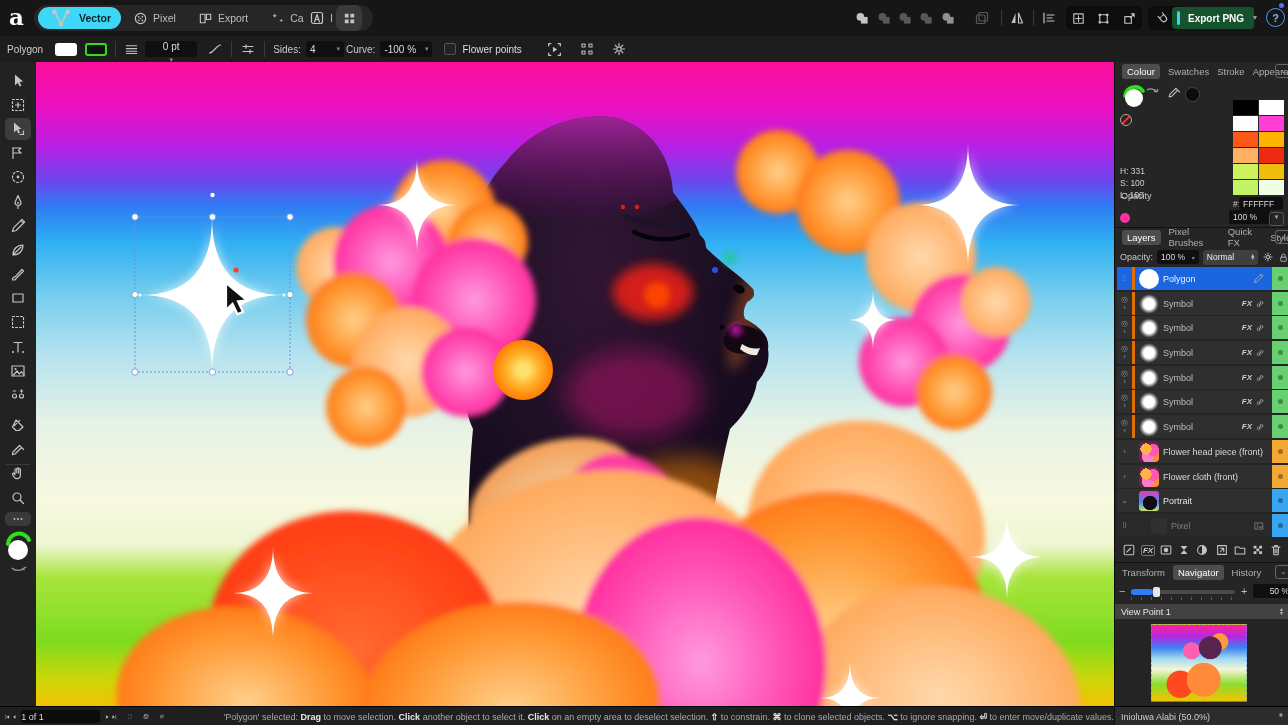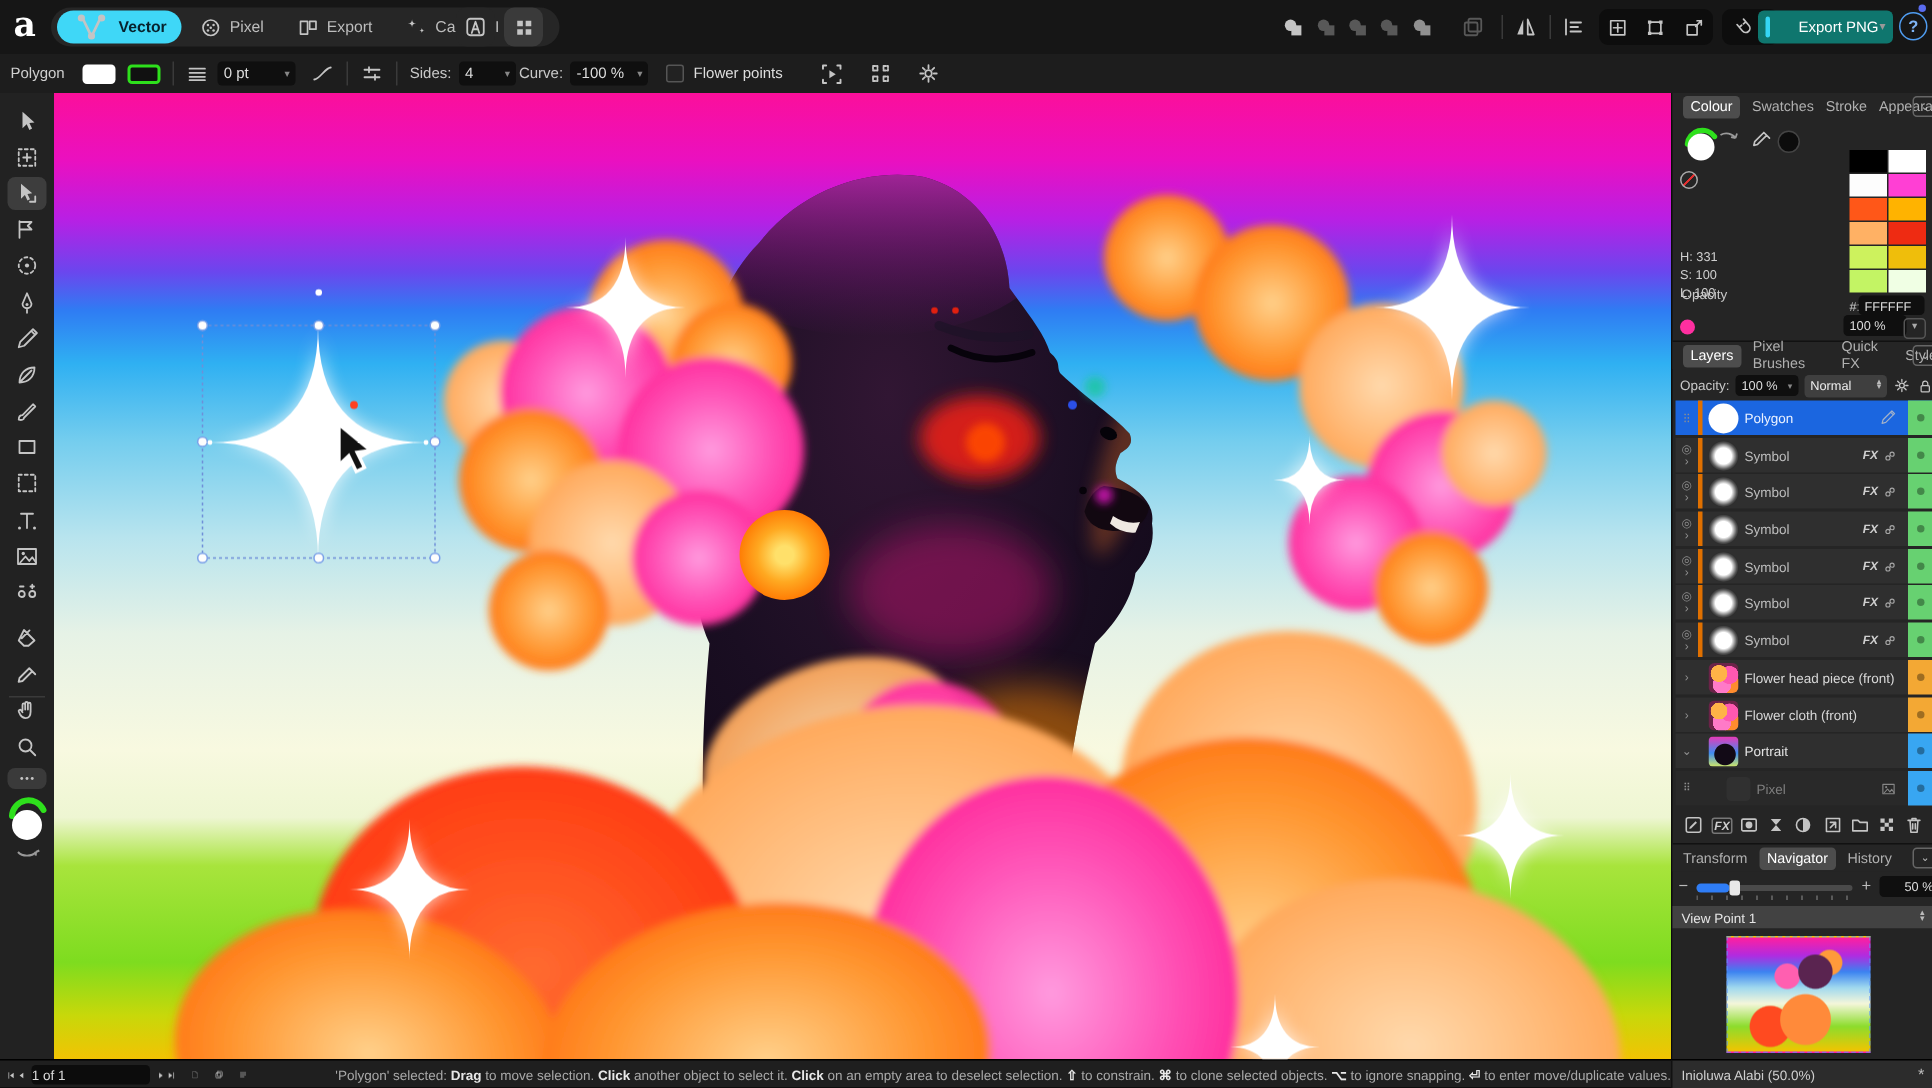--- a/index.html
+++ b/index.html
@@ -12,21 +12,21 @@
   .btn{display:flex;align-items:center;justify-content:center;border-radius:5px;cursor:default;}
   .dim{opacity:.38;}
   
   #topbar{left:0;top:0;width:1288px;height:36px;background:#161616;display:flex;align-items:center;}
   #tabpill{position:absolute;left:34px;top:5px;height:26px;background:#262626;border-radius:14px;
            display:flex;align-items:center;padding:0 4px;gap:2px;}
   .tab{height:22px;border-radius:11px;display:flex;align-items:center;gap:5px;padding:0 10px;color:#bdbdbd;font-size:10.5px;}
   .tab.active{background:#3fd7f7;color:#07222d;font-weight:bold;}
   .sqbtn{width:26px;height:26px;background:#262626;border-radius:7px;}
   .tb-ico{width:26px;height:24px;}
-  #exportbtn{height:22px;background:#0f766e;border-radius:4px;display:flex;align-items:center;padding:0 10px 0 0;gap:19px;color:#fff;font-size:10px;font-weight:normal;}
+  #exportbtn{height:22px;background:#14532d;border-radius:4px;display:flex;align-items:center;padding:0 10px 0 0;gap:8px;color:#fff;font-size:10px;font-weight:bold;}
   #exportbtn .notch{width:3px;height:14px;background:#35d6f4;border-radius:2px;margin-left:5px;}
   
   #ctxbar{left:0;top:36px;width:1288px;height:26px;background:#1d1d1d;border-bottom:1px solid #0a0a0a;
           display:flex;align-items:center;font-size:10px;color:#c9c9c9;}
   .vdiv{width:1px;height:16px;background:#3a3a3a;margin:0 8px;}
   .fld{background:#0f0f0f;border-radius:3px;height:16px;display:flex;align-items:center;padding:0 4px;color:#ddd;gap:4px;}
   .chip{width:22px;height:13px;border-radius:3px;}
   .chk{width:10px;height:10px;background:#222;border:1px solid #555;border-radius:2px;}
   
   #lbar{left:0;top:62px;width:36px;height:644px;background:#222;}
@@ -372,21 +372,21 @@
 </div>
 
 <div id="ctxbar" class="abs">
   <span style="margin-left:7px;color:#cfcfcf;">Polygon</span>
   <div class="chip" style="margin-left:12px;background:#fff;"></div>
   <div class="chip" style="margin-left:8px;background:#111;border:2px solid #2ee01c;box-sizing:border-box;"></div>
   <div class="vdiv"></div>
   <svg width="15" height="15" viewBox="0 0 16 16">
         <path class="ico" d="M2.5 4h11 M2.5 7h11 M2.5 9.8h11 M2.5 12.2h11" stroke-width="1.6"></path>
       </svg>
-  <div class="fld" style="width:44px;margin-left:6px;justify-content:space-between;">
+  <div class="fld" style="width:44px;margin-left:6px;justify-content:space-between;flex-direction:column;">
     <span>0 pt</span>
         <span style="font-size:7px;color:#888;">▾</span>
   </div>
   <svg width="16" height="16" viewBox="0 0 16 16" style="margin-left:10px;">
         <path class="ico" d="M2.5 12 C6 12 10 4 13.5 4" stroke-width="1.8"></path>
       </svg>
   <div class="vdiv"></div>
   <svg width="16" height="16" viewBox="0 0 16 16">
         <path class="ico" d="M3 5.5 h10 M3 10.5 h10 M6 3.8 v3.4 M10 8.8 v3.4"></path>
       </svg>

